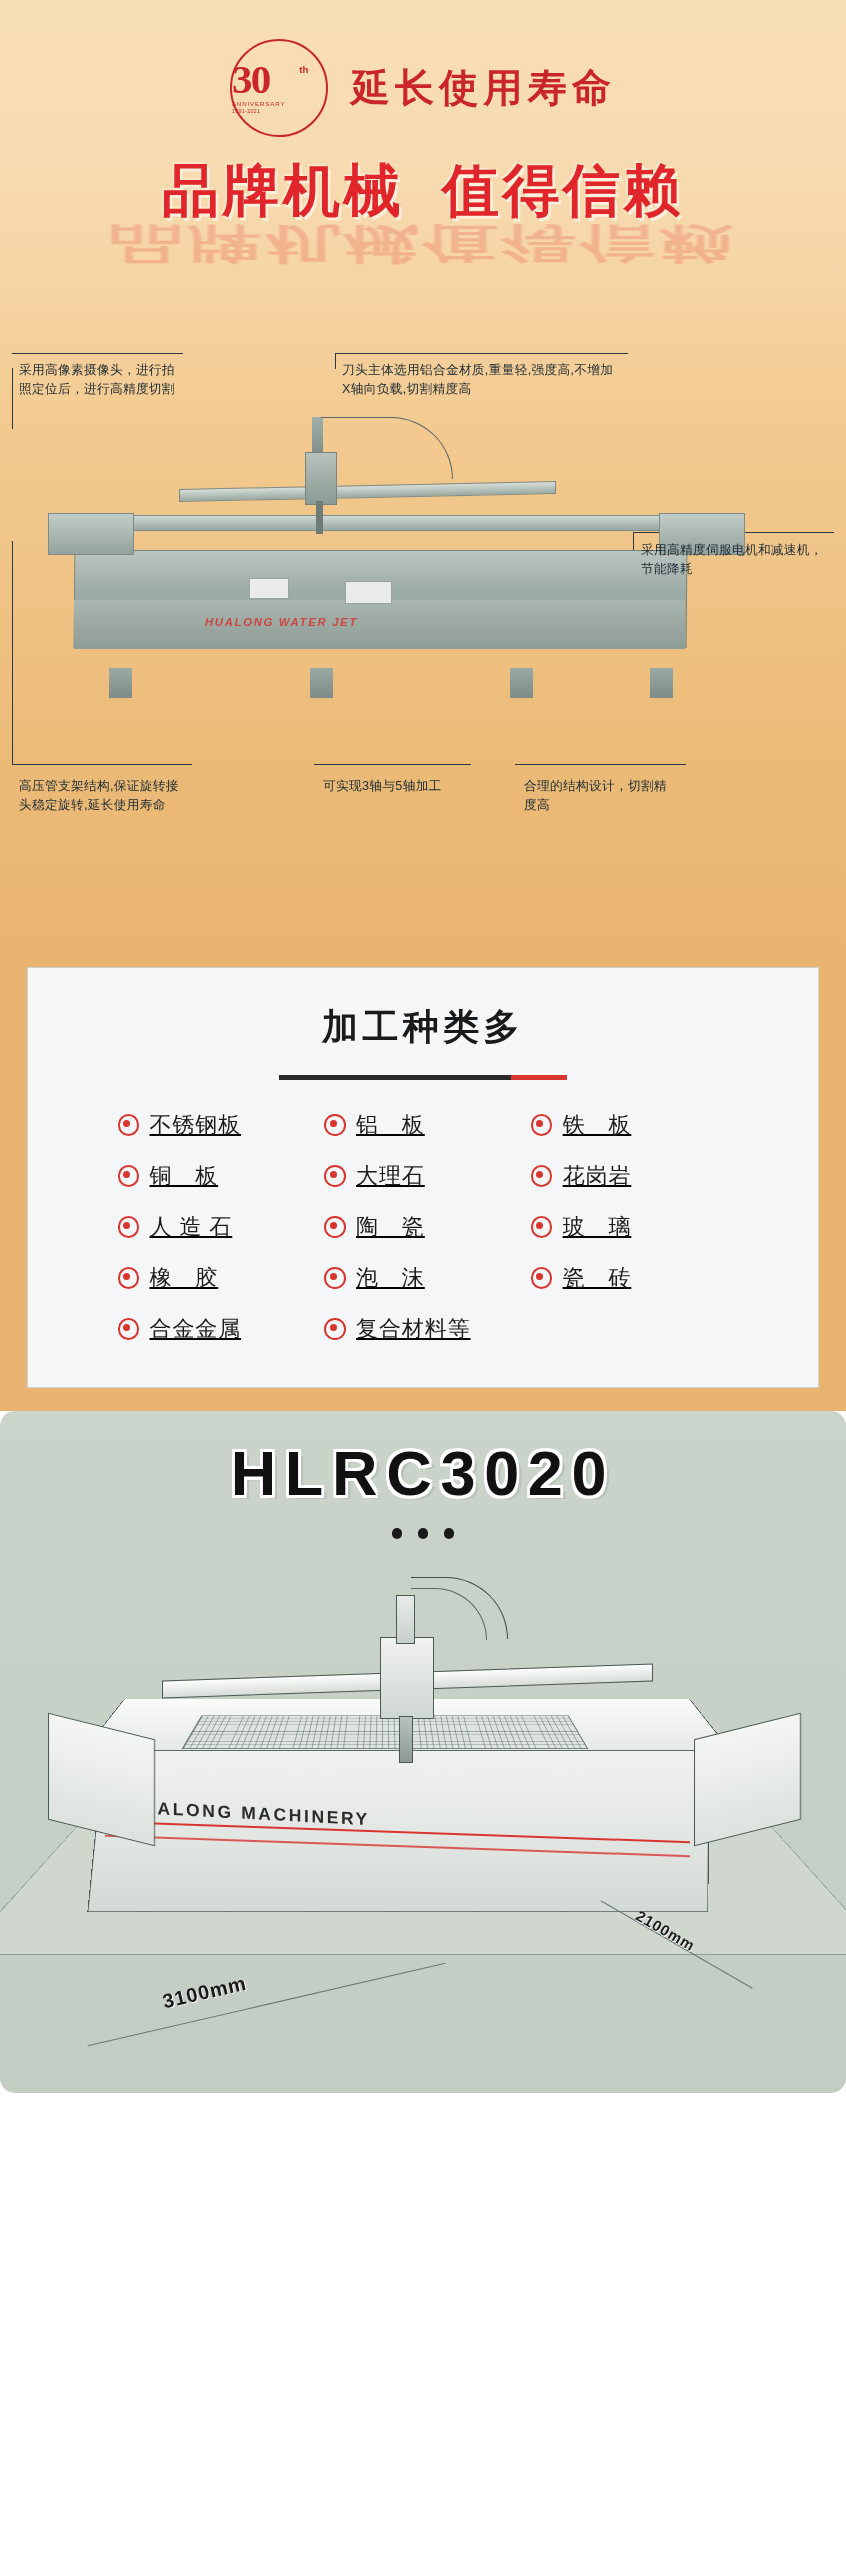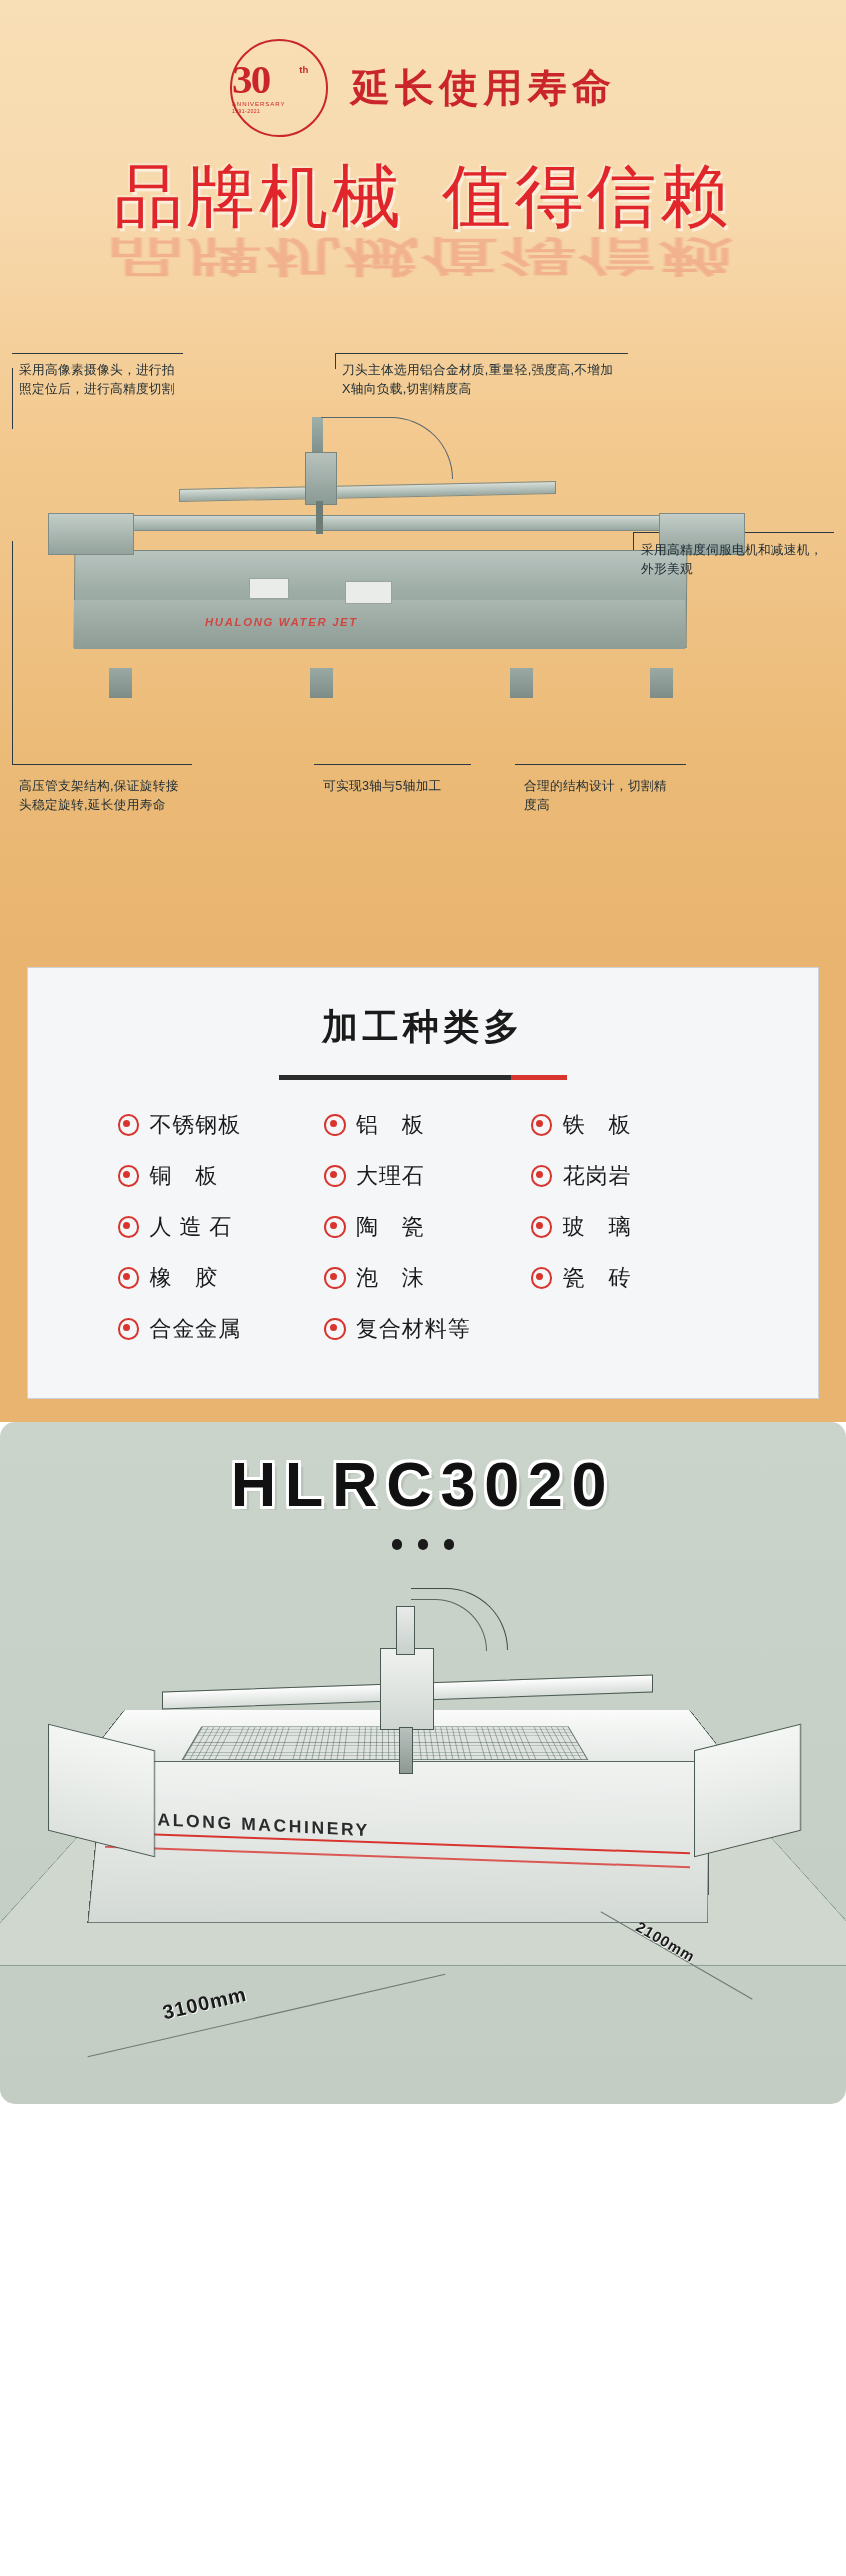--- a/index.html
+++ b/index.html
@@ -81,22 +81,22 @@
   }
 
   .banner-headline-wrap {
     position: absolute;
     top: 161px;
     left: 0;
     right: 0;
     text-align: center;
   }
   .banner-headline {
-    font-size: 69px;
-    font-weight: normal;
+    font-size: 57px;
+    font-weight: bold;
     color: #e0262b;
     letter-spacing: 3.5px;
     line-height: 1.05;
     text-shadow: 2.6px 2.6px 0 rgba(255,255,255,0.55), -1.7px -1.7px 0 rgba(255,255,255,0.3);
     font-family: "Liberation Sans", sans-serif;
   }
   .banner-headline .gap {
     display: inline-block;
     width: 38px;
   }
@@ -279,25 +279,26 @@
   .types-divider {
     margin: 23px auto 30px auto;
     width: 288px;
     height: 5.2px;
     display: flex;
   }
   .types-divider .seg-dark { flex: 1 1 auto; background: #2b2b2b; }
   .types-divider .seg-red { width: 56px; background: #d8352f; }
   .types-grid {
     width: 611px;
-    margin: 16px auto;
+    margin: 5px auto;
     display: grid;
     grid-template-columns: repeat(3, 1fr);
     row-gap: 21px;
     column-gap: 8.7px;
+    text-decoration: underline;
   }
   .type-item {
     display: flex;
     align-items: center;
     font-size: 22px;
     color: #1a1a1a;
     letter-spacing: 0.9px;
   }
   .type-bullet {
     width: 17.5px;
@@ -549,21 +550,21 @@
       <div class="m-leg" style="left:61px;"></div>
       <div class="m-leg" style="left:262px;"></div>
       <div class="m-leg" style="left:462px;"></div>
       <div class="m-leg" style="left:602px;"></div>
       <div class="m-plate" style="top:168px;left:201px;width:38px;height:19px;"></div>
       <div class="m-plate" style="top:171px;left:297px;width:45px;height:21px;"></div>
     </div>
 
     <div class="callout c-topleft">采用高像素摄像头，进行拍照定位后，进行高精度切割</div>
     <div class="callout c-topright">刀头主体选用铝合金材质,重量轻,强度高,不增加X轴向负载,切割精度高</div>
-    <div class="callout c-right">采用高精度伺服电机和减速机，外形美观</div>
+    <div class="callout c-right">采用高精度伺服电机和减速机，节能降耗</div>
     <div class="callout c-botleft">高压管支架结构,保证旋转接头稳定旋转,延长使用寿命</div>
     <div class="callout c-botmid">可实现3轴与5轴加工</div>
     <div class="callout c-botright">合理的结构设计，切割精度高</div>
   </section>
 
   <section class="types">
     <div class="types-card">
       <div class="types-title">加工种类多</div>
       <div class="types-divider">
         <div class="seg-dark"></div>

